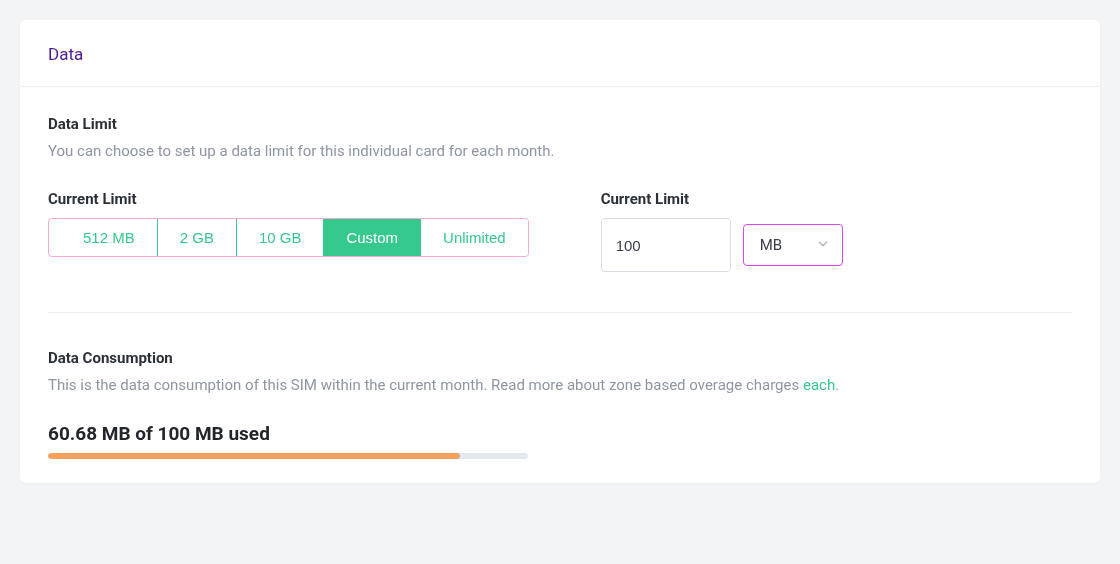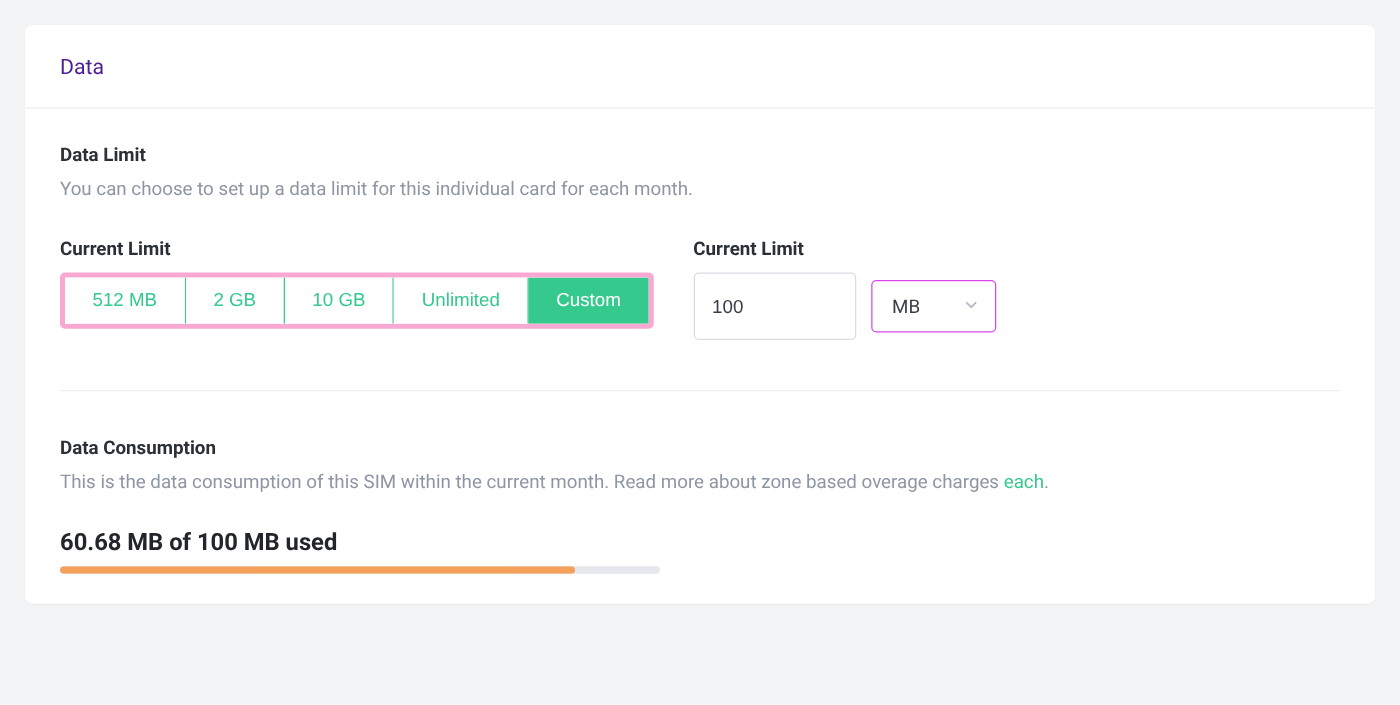--- a/index.html
+++ b/index.html
@@ -39,42 +39,43 @@
       color: #2b2f36;
       margin-bottom: 8px;
     }
     .section-desc {
       font-size: 15px;
       color: #8e95a3;
       line-height: 1.4;
     }
     .limits-row {
       display: flex;
-      gap: 32px;
+      gap: 72px;
       margin-top: 28px;
       align-items: flex-start;
     }
     .col-current {
       flex: 0 0 auto;
     }
     .col-custom {
       flex: 0 0 auto;
     }
     .sub-label {
       font-size: 15px;
       font-weight: 700;
       color: #2b2f36;
       margin-bottom: 10px;
     }
     .seg-group {
       display: flex;
-      border: 4px solid #f9a8d4;
+      border: 1px solid #f9a8d4;
       border-radius: 4px;
       overflow: hidden;
       width: max-content;
+      padding-left: 12px;
     }
     .seg-btn {
       border: none;
       background: #ffffff;
       color: #36c98e;
       font-size: 15px;
       font-weight: 500;
       padding: 10px 22px;
       cursor: pointer;
       border-right: 1px solid #36c98e;
@@ -176,22 +177,22 @@
     <div class="section-label">Data Limit</div>
     <div class="section-desc">You can choose to set up a data limit for this individual card for each month.</div>
 
     <div class="limits-row">
       <div class="col-current">
         <div class="sub-label">Current Limit</div>
         <div class="seg-group">
           <button class="seg-btn">512 MB</button>
           <button class="seg-btn">2 GB</button>
           <button class="seg-btn">10 GB</button>
+          <button class="seg-btn active">Custom</button>
           <button class="seg-btn">Unlimited</button>
-          <button class="seg-btn active">Custom</button>
         </div>
       </div>
       <div class="col-custom">
         <div class="sub-label">Current Limit</div>
         <div class="custom-row">
           <input class="num-input" type="text" value="100" style="">
           <div class="unit-select">
             <span class="unit-label">MB</span>
             <span class="chevron">
               <svg width="14" height="14" viewBox="0 0 24 24" fill="none" stroke="currentColor" stroke-width="2.5" stroke-linecap="round" stroke-linejoin="round">

